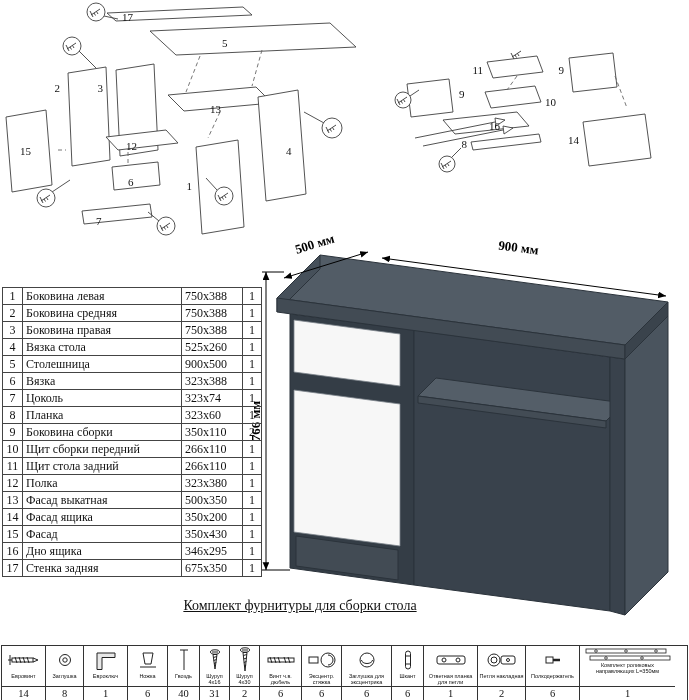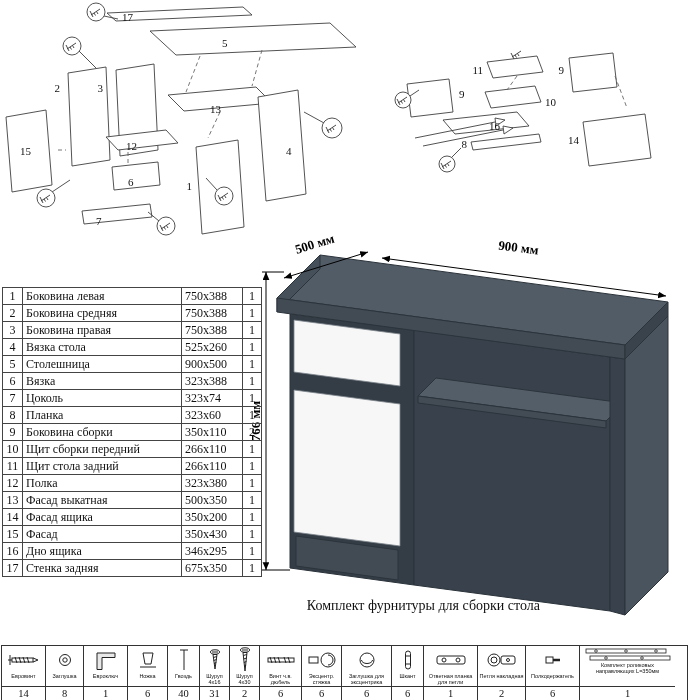--- a/index.html
+++ b/index.html
@@ -14,21 +14,21 @@
   .blue{stroke:#2020cc;stroke-width:1.6;fill:none;}
   .bluef{fill:#2020cc;stroke:none;}
   
   #parts-table{position:absolute;left:2px;top:287px;border-collapse:collapse;}
   #parts-table td{border:1px solid #444;font-size:12px;line-height:16px;height:16px;padding:0 3px;white-space:nowrap;}
   #parts-table .c-num{width:13px;text-align:center;}
   #parts-table .c-name{width:152px;}
   #parts-table .c-size{width:54px;}
   #parts-table .c-qty{width:12px;text-align:center;}
   
-  #hw-title{position:absolute;left:60px;top:598px;width:480px;text-align:right;font-size:14px;}
+  #hw-title{position:absolute;left:60px;top:598px;width:480px;text-align:center;font-size:14px;text-decoration:underline;}
   #hardware{position:absolute;left:1px;top:645px;width:687px;display:flex;border:1px solid #333;box-sizing:border-box;background:#fff;}
   .hw-col{border-right:1px solid #333;box-sizing:border-box;flex:0 0 auto;display:flex;flex-direction:column;}
   .hw-col:last-child{border-right:none;}
   .hw-icon{height:27px;display:flex;align-items:center;justify-content:center;overflow:hidden;}
   .hw-name{height:13px;font-family:"Liberation Sans",sans-serif;font-size:5.5px;line-height:6px;text-align:center;overflow:hidden;padding:0 1px;}
   .hw-qty{height:13px;border-top:1px solid #333;text-align:center;font-size:10.5px;line-height:13px;}
   .hw-last .hw-icon{height:16px;}
   .hw-last .hw-name{height:24px;}
   .dim{font-size:13px;font-weight:bold;fill:#000;}
 </style>

